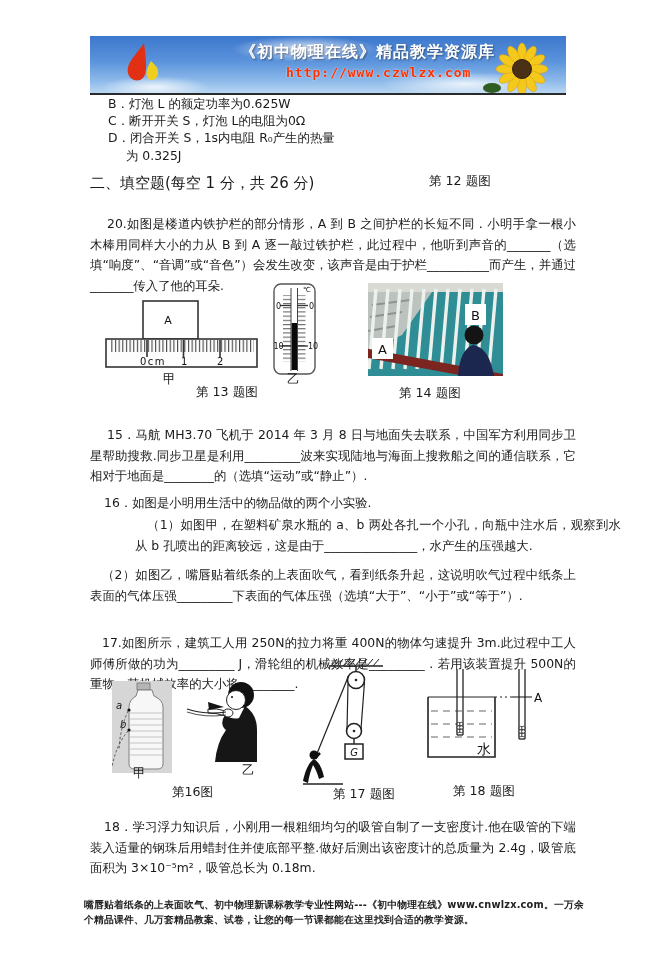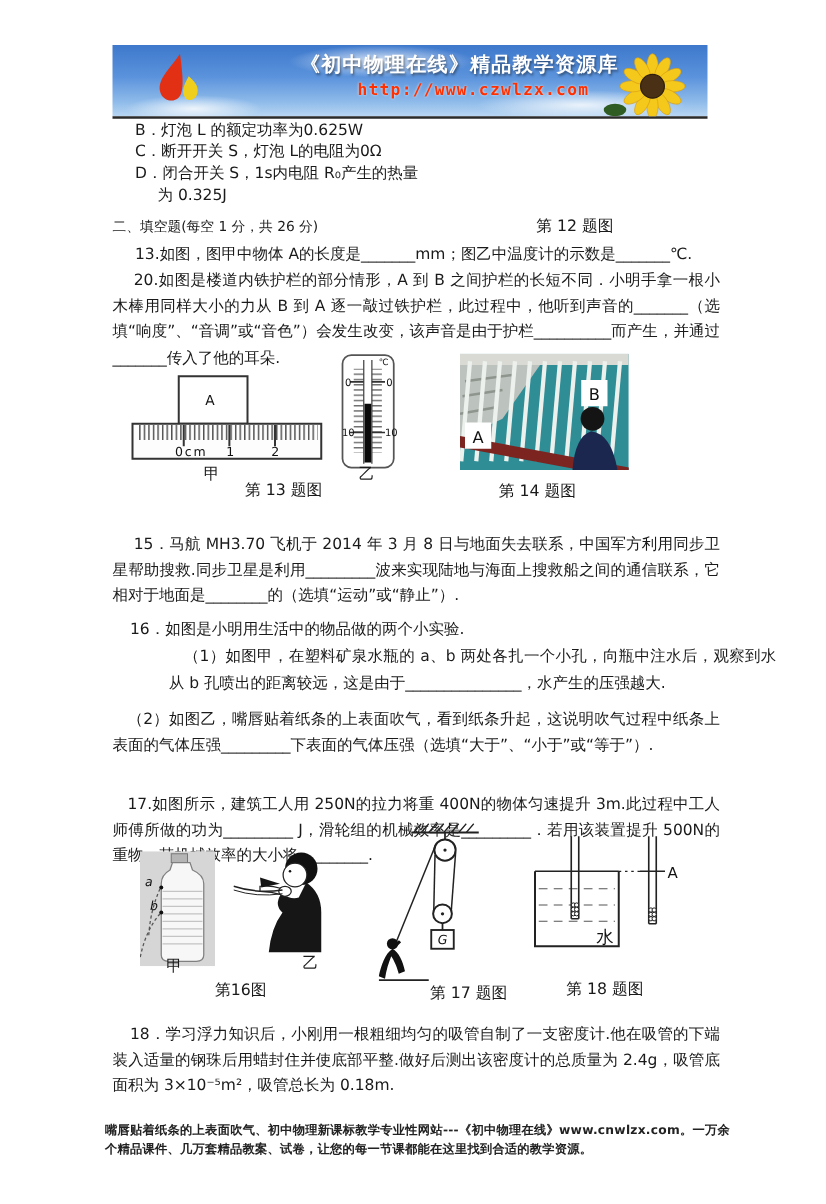--- a/index.html
+++ b/index.html
@@ -16,42 +16,42 @@
   #banner-title{position:absolute;left:150px;top:6px;font-size:16px;font-weight:bold;color:#fff;
                 letter-spacing:1px;text-shadow:1px 1px 2px rgba(0,0,0,.45);white-space:nowrap;}
   #banner-url{position:absolute;left:196px;top:29px;font-family:"DejaVu Sans Mono",monospace;
               font-size:13px;font-weight:bold;color:#ff2f00;letter-spacing:1px;
               text-shadow:0 0 2px rgba(255,255,255,.85);white-space:nowrap;}
   #svg-logo{position:absolute;left:28px;top:5px;}
   #svg-sunflower{position:absolute;left:392px;top:6px;}
   
   #opt-b{left:108px;top:95px;} #opt-c{left:108px;top:112px;}
   #opt-d{left:108px;top:129px;} #opt-d2{left:126px;top:147px;}
-  #sec-heading{left:90px;top:174px;font-size:11px;}
+  #sec-heading{left:90px;top:174px;font-size:15px;}
   #cap12{left:429px;top:173px;}
   #q13{left:108px;top:193px;width:470px;}
   #q14{left:90px;top:214px;width:486px;text-indent:17px;}
   #q15{left:90px;top:413px;width:486px;text-indent:17px;margin-top:12px;}
   #q16{left:104px;top:493px;width:474px;}
   #q16-1{left:90px;top:515px;width:486px;text-indent:12px;margin-left:45px;}
   #q16-2{left:90px;top:565px;width:486px;text-indent:12px;}
   #q17{left:90px;top:596px;width:486px;text-indent:12px;margin-top:37px;}
   #q18{left:90px;top:817px;width:486px;text-indent:14px;}
   
   #svg-ruler{position:absolute;left:104px;top:289px;}
   #svg-thermo{position:absolute;left:271px;top:282px;}
   #svg-photo14{position:absolute;left:368px;top:283px;}
   #lab-jia13{left:163px;top:371px;} #lab-yi13{left:287px;top:371px;}
   #cap13{left:196px;top:384px;} #cap14{left:399px;top:385px;}
   #svg-bottle{position:absolute;left:112px;top:681px;}
   #svg-boy{position:absolute;left:183px;top:680px;}
   #svg-pulley{position:absolute;left:303px;top:656px;}
   #svg-beaker{position:absolute;left:425px;top:665px;}
   #lab-jia16{left:133px;top:765px;} #lab-yi16{left:242px;top:762px;}
-  #cap16{left:172px;top:784px;} #cap17{left:333px;top:786px;margin-left:11px;} #cap18{left:453px;top:783px;}
+  #cap16{left:172px;top:784px;} #cap17{left:333px;top:786px;} #cap18{left:453px;top:783px;}
   #footer{position:absolute;left:84px;top:898px;width:500px;font-size:9.8px;font-weight:bold;
           line-height:14.5px;color:#222;text-align:justify;letter-spacing:.2px;}
   svg text{font-family:"DejaVu Sans",sans-serif;fill:#111;}
 </style>
 </head>
 <body>
 
 <div id="page">
 
   <div id="banner">
@@ -87,21 +87,20 @@
   </div>
 
   <div class="opt" id="opt-b">B．灯泡 L 的额定功率为0.625W</div>
   <div class="opt" id="opt-c">C．断开开关 S，灯泡 L的电阻为0Ω</div>
   <div class="opt" id="opt-d">D．闭合开关 S，1s内电阻 R₀产生的热量</div>
   <div class="opt" id="opt-d2">为 0.325J</div>
 
   <div class="cap" id="sec-heading">二、填空题(每空 1 分，共 26 分)</div>
   <div class="cap" id="cap12">第 12 题图</div>
 
-  <div class="para" id="q13">13.如图，图甲中物体 A的长度是_______mm；图乙中温度计的示数是_______℃.</div>
   <div class="para" id="q14">20.如图是楼道内铁护栏的部分情形，A 到 B 之间护栏的长短不同．小明手拿一根小木棒用同样大小的力从 B 到 A 逐一敲过铁护栏，此过程中，他听到声音的_______（选填“响度”、“音调”或“音色”）会发生改变，该声音是由于护栏__________而产生，并通过_______传入了他的耳朵.</div>
   <div class="para" id="q15">15．马航 MH3.70 飞机于 2014 年 3 月 8 日与地面失去联系，中国军方利用同步卫星帮助搜救.同步卫星是利用_________波来实现陆地与海面上搜救船之间的通信联系，它相对于地面是________的（选填“运动”或“静止”）.</div>
   <div class="para" id="q16">16．如图是小明用生活中的物品做的两个小实验.</div>
   <div class="para" id="q16-1">（1）如图甲，在塑料矿泉水瓶的 a、b 两处各扎一个小孔，向瓶中注水后，观察到水从 b 孔喷出的距离较远，这是由于_______________，水产生的压强越大.</div>
   <div class="para" id="q16-2">（2）如图乙，嘴唇贴着纸条的上表面吹气，看到纸条升起，这说明吹气过程中纸条上表面的气体压强_________下表面的气体压强（选填“大于”、“小于”或“等于”）.</div>
   <div class="para" id="q17">17.如图所示，建筑工人用 250N的拉力将重 400N的物体匀速提升 3m.此过程中工人师傅所做的功为_________ J，滑轮组的机械效率是_________．若用该装置提升 500N的重物，其机械效率的大小将_________.</div>
   <div class="para" id="q18">18．学习浮力知识后，小刚用一根粗细均匀的吸管自制了一支密度计.他在吸管的下端装入适量的钢珠后用蜡封住并使底部平整.做好后测出该密度计的总质量为 2.4g，吸管底面积为 3×10⁻⁵m²，吸管总长为 0.18m.</div>
 
   <svg id="svg-ruler" width="155" height="80" viewBox="0 0 155 80">
     <defs>

